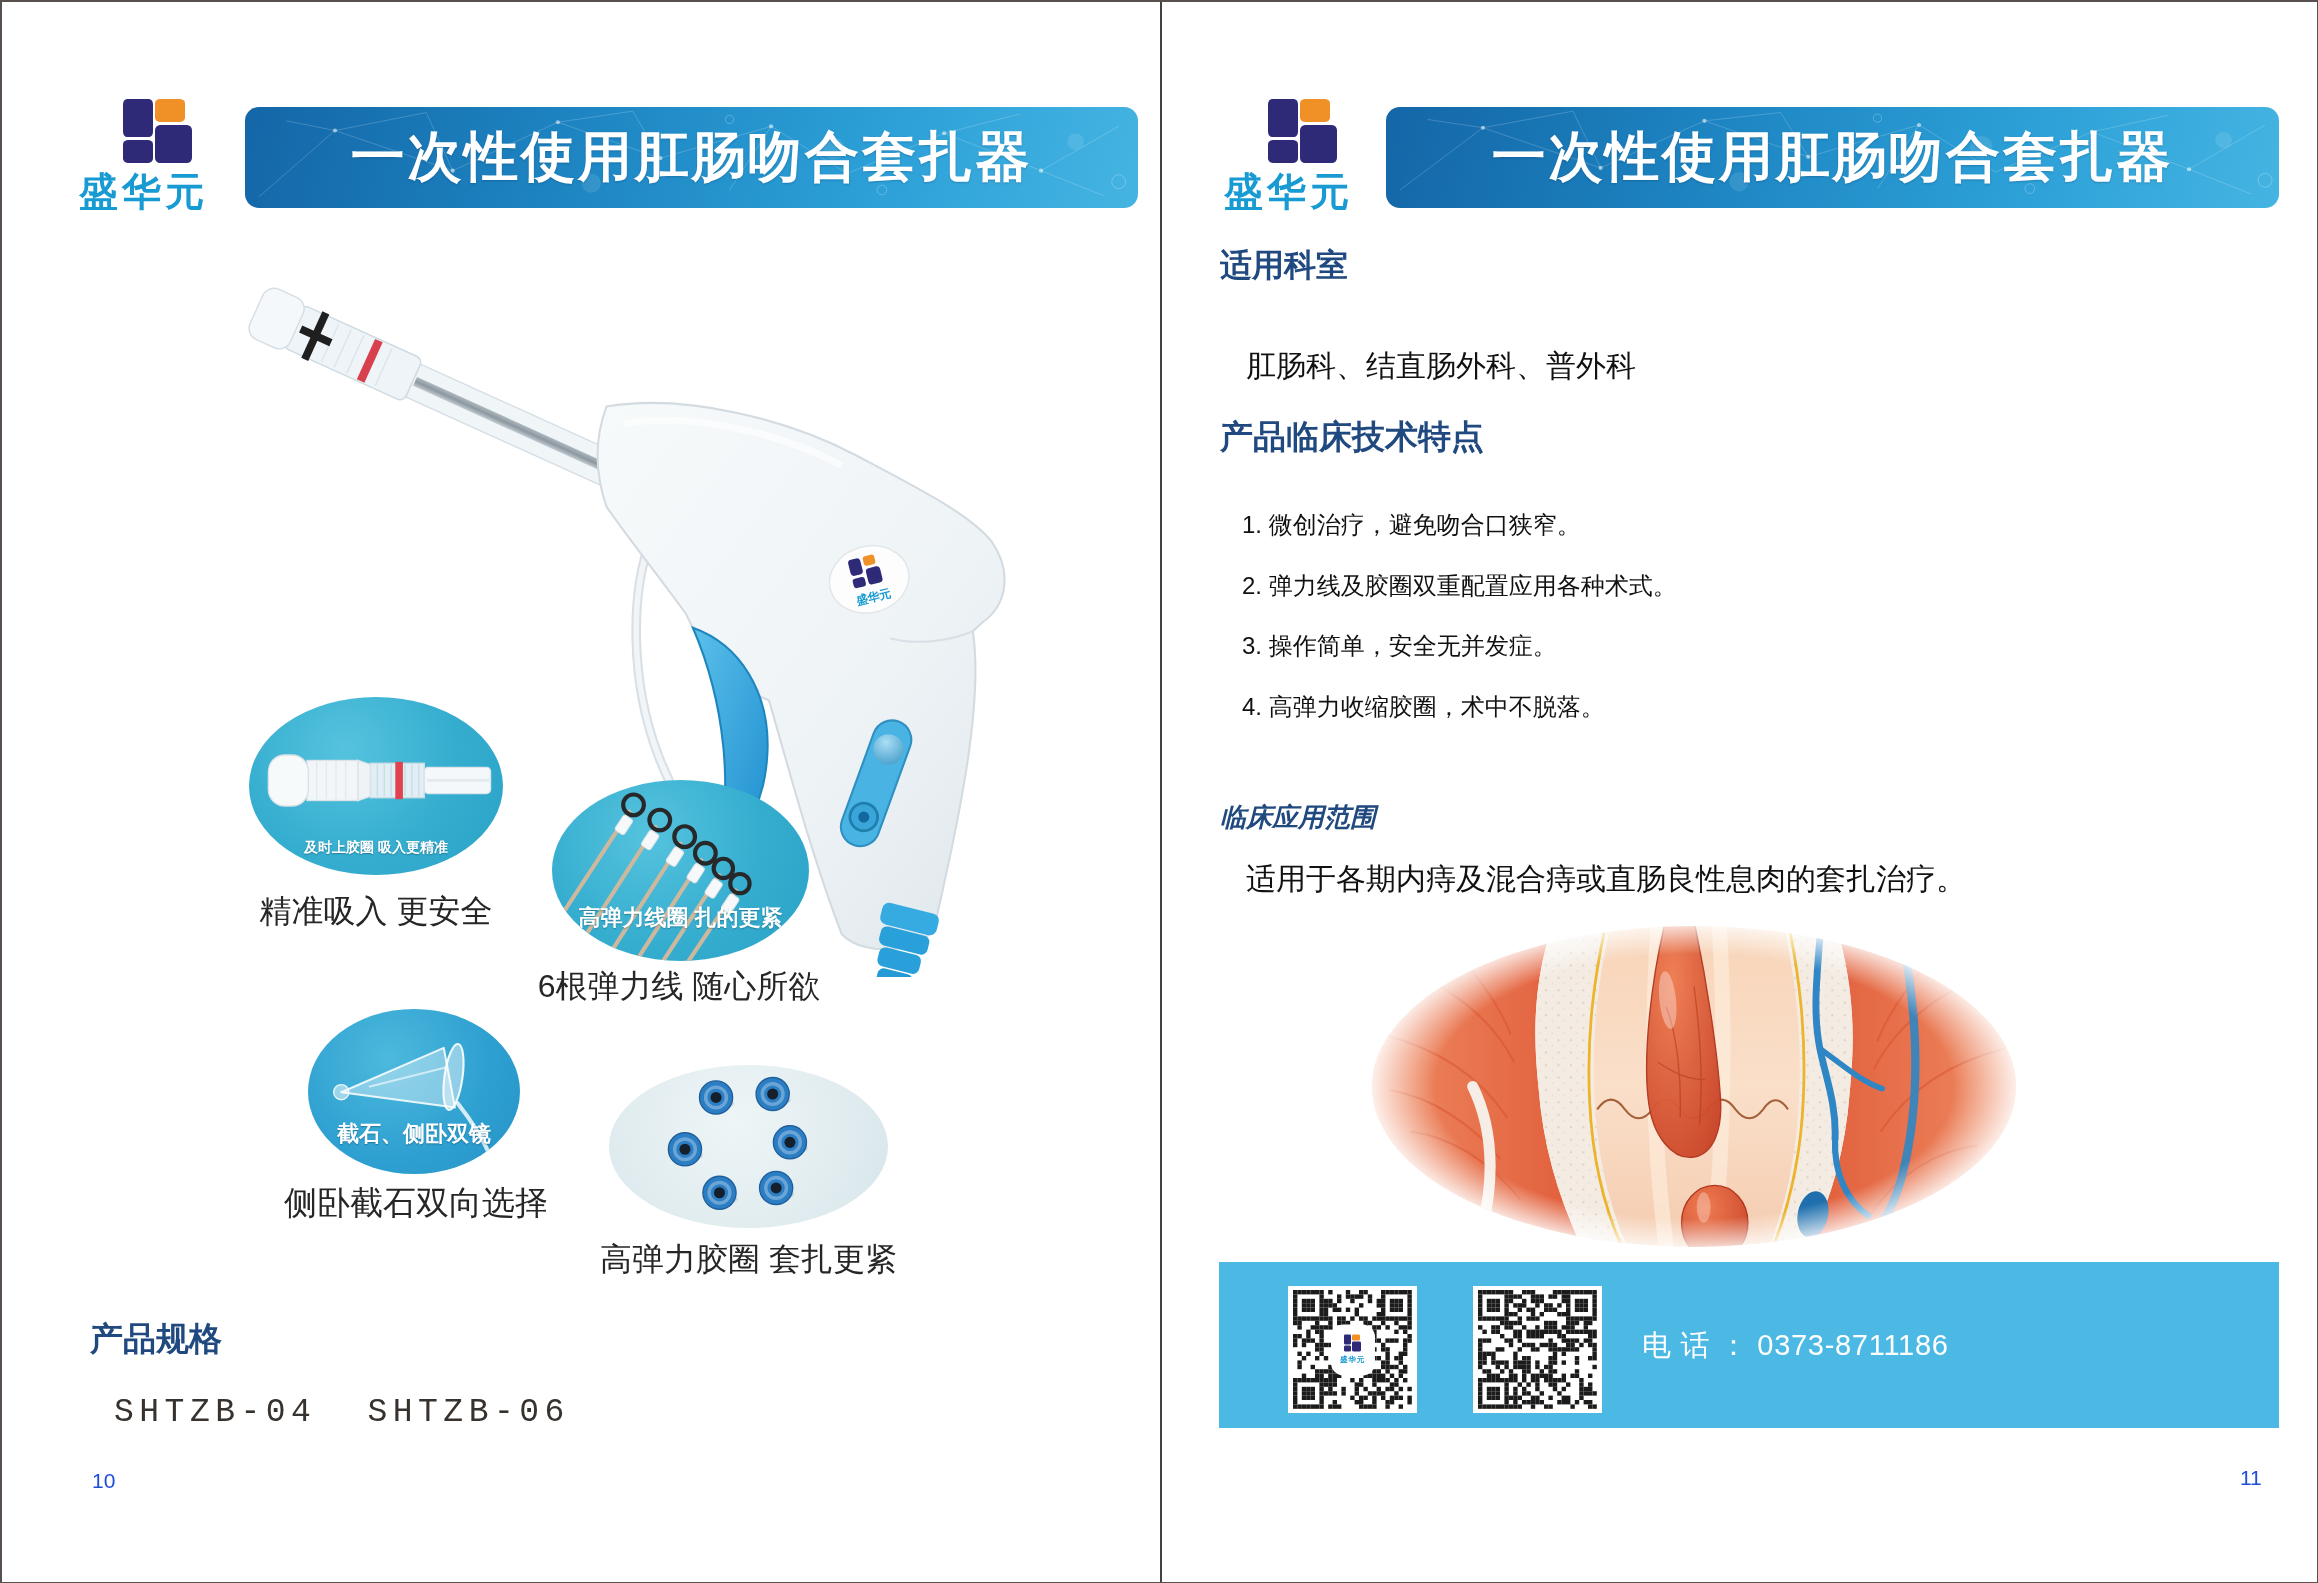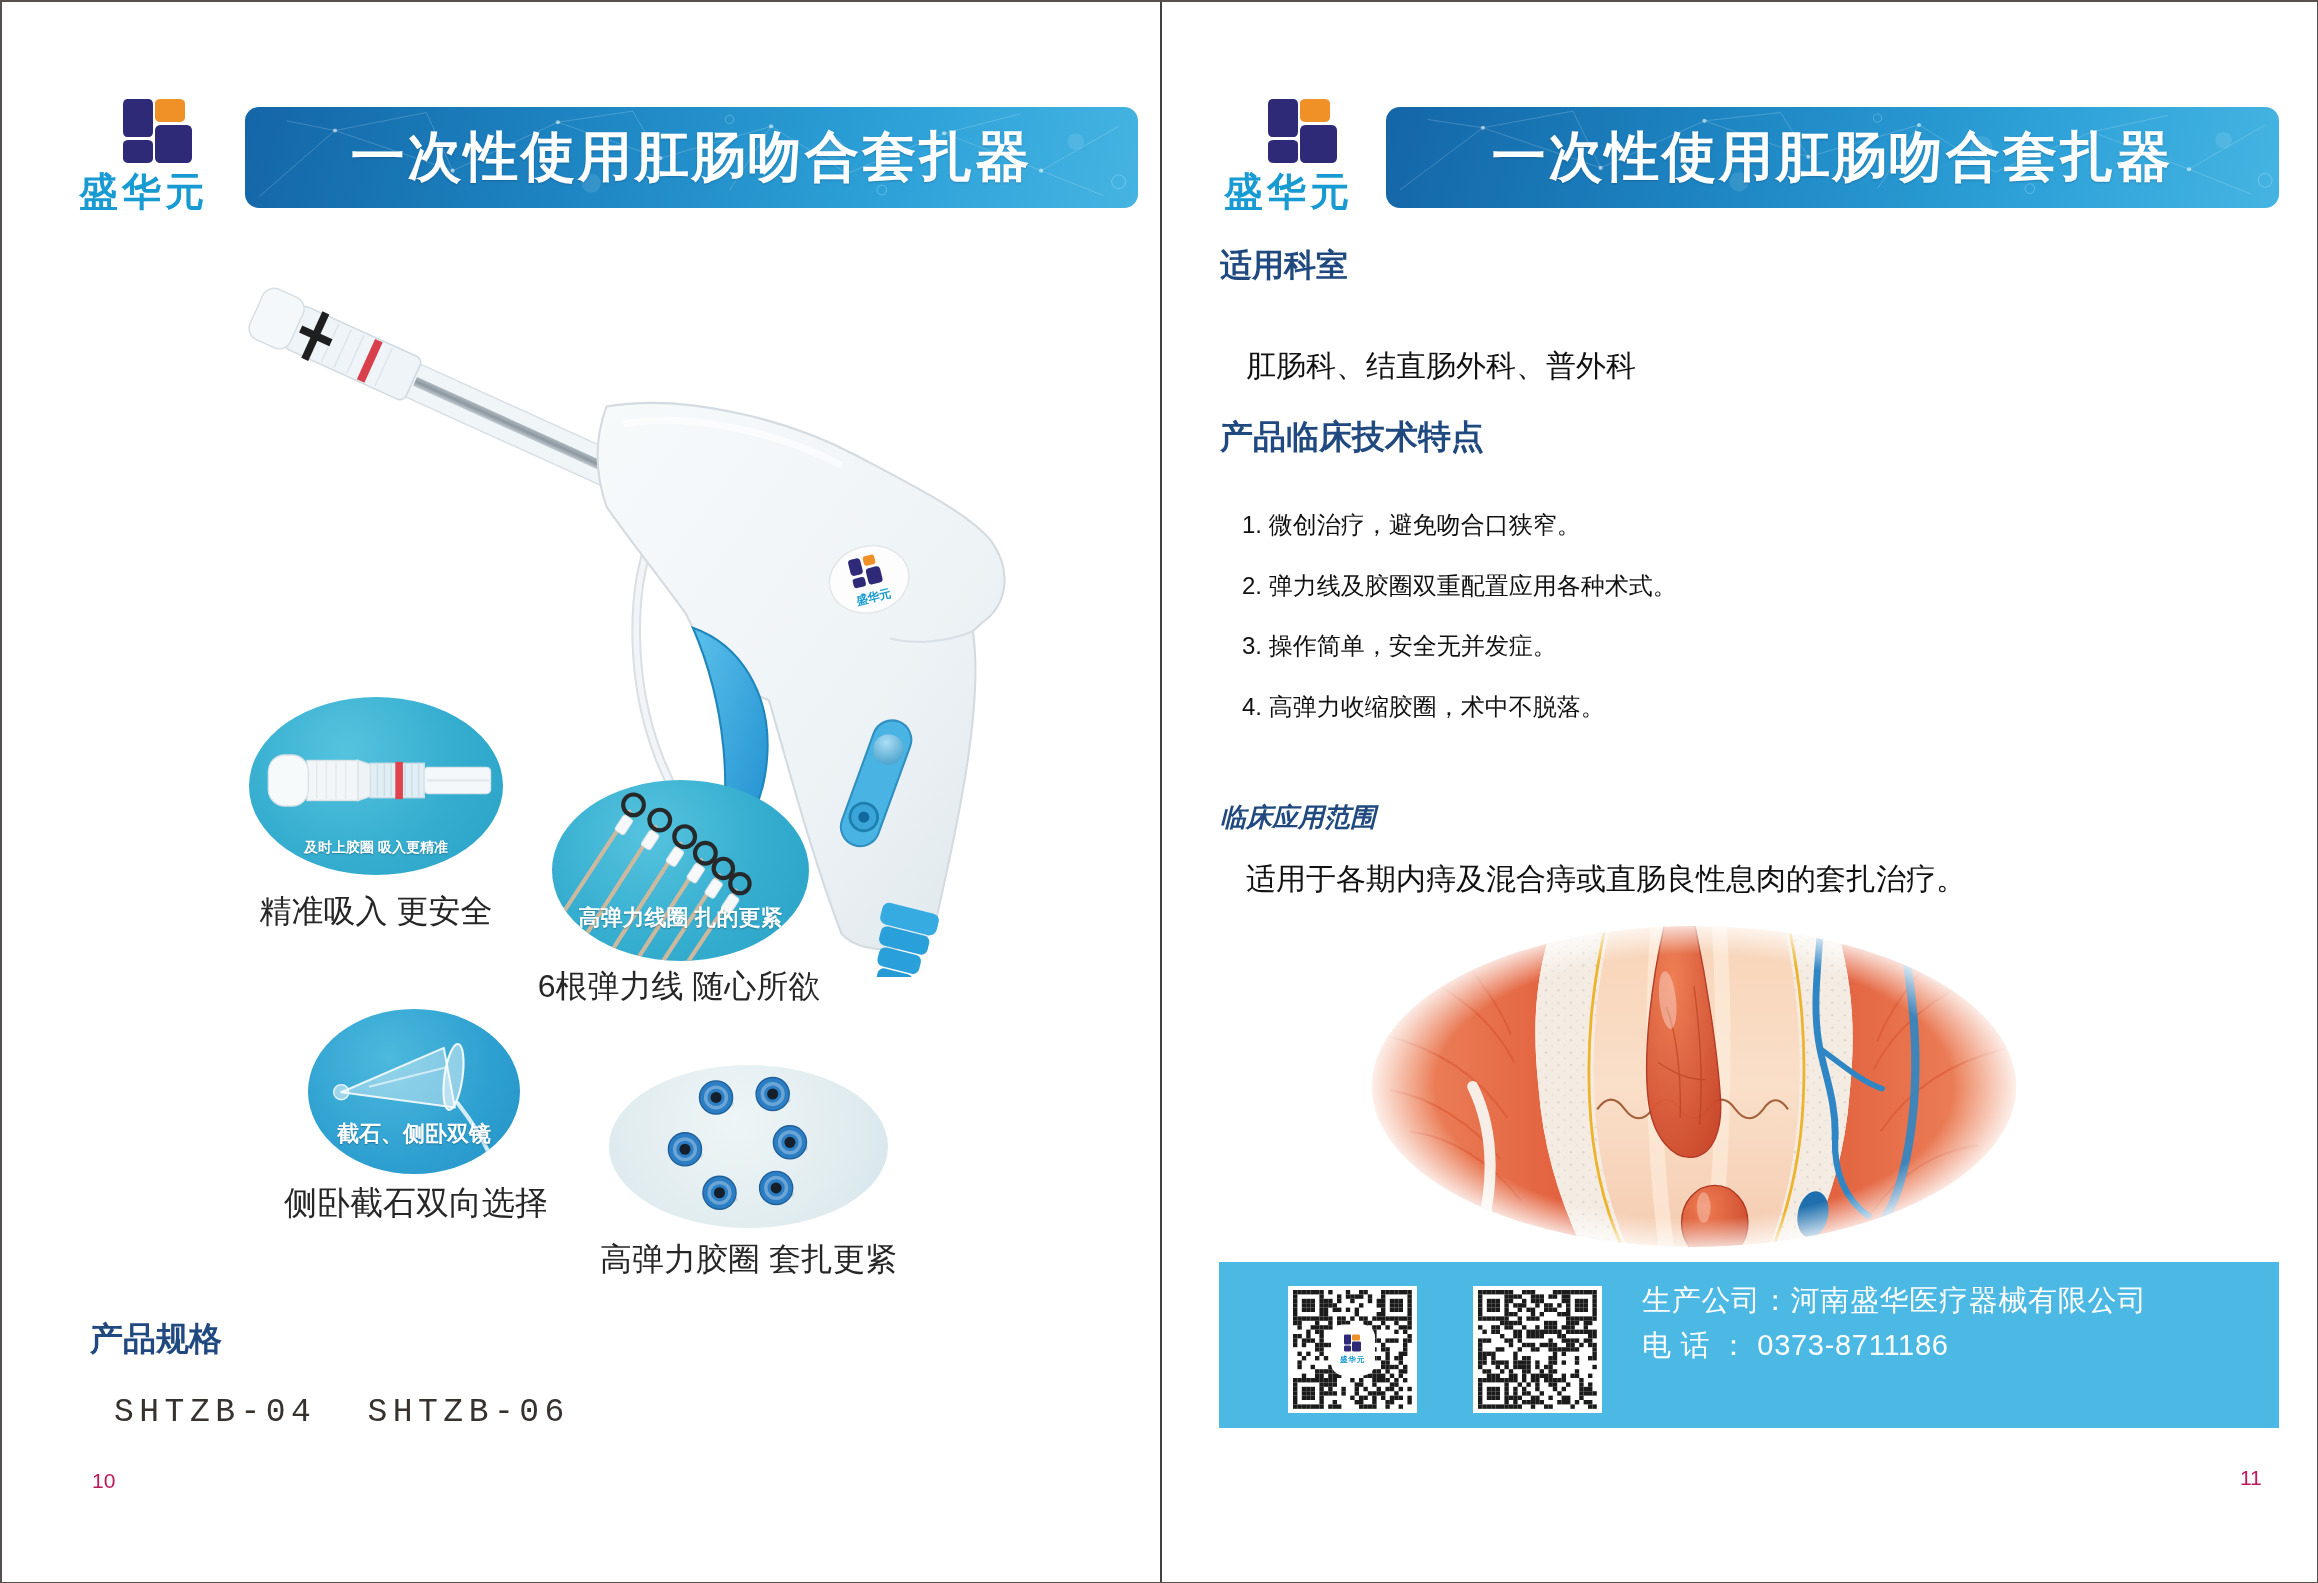--- a/index.html
+++ b/index.html
@@ -33,21 +33,21 @@
     position:relative;color:#fff;font-size:54px;font-weight:700;letter-spacing:2.8px;white-space:nowrap;
     text-shadow:0 1.4px 2.1px rgba(0,40,80,.25);
   }
   
   .h1{position:absolute;color:var(--head);font-weight:700;font-size:33px;white-space:nowrap;}
   .h2{position:absolute;color:var(--head);font-weight:700;font-size:26px;white-space:nowrap;}
   .body-text{position:absolute;font-size:30px;color:#111;white-space:nowrap;}
   .list-item{position:absolute;font-size:24px;color:#111;white-space:nowrap;}
   .models{position:absolute;font-family:"DejaVu Sans Mono", monospace;font-size:33px;color:#37322e;letter-spacing:5.5px;white-space:nowrap;}
   .models span{margin-right:51px;font-family:Liberation Mono, monospace;}
-  .pagenum{position:absolute;font-size:21px;color:#be185d;}
+  .pagenum{position:absolute;font-size:21px;color:#1d4ed8;}
   
   .callout{position:absolute;border-radius:50%;overflow:hidden;}
   .callout.cy{background:radial-gradient(circle at 38% 30%,#55c3de 0%,#35adcf 55%,#2aa2c6 100%);}
   .callout.cy3{background:radial-gradient(circle at 38% 30%,#4cb9dd 0%,#2d9fd0 60%,#2493c4 100%);}
   .callout.pale{background:radial-gradient(circle at 45% 35%,#eef5f6 0%,#e2edf0 55%,#d5e4ea 100%);}
   .callout svg{position:absolute;inset:0;width:100%;height:100%;}
   .callout .ov{
     position:absolute;left:0;right:0;text-align:center;color:#fff;font-weight:700;
     text-shadow:0 1.4px 1.4px rgba(0,40,60,.35);white-space:nowrap;
   }
@@ -1184,21 +1184,20 @@
                 <rect x="33.33" y="96.30" width="3.70" height="3.70"></rect>
                 <rect x="44.44" y="96.30" width="3.70" height="3.70"></rect>
                 <rect x="55.56" y="96.30" width="3.70" height="3.70"></rect>
                 <rect x="59.26" y="96.30" width="3.70" height="3.70"></rect>
                 <rect x="77.78" y="96.30" width="3.70" height="3.70"></rect>
                 <rect x="92.59" y="96.30" width="3.70" height="3.70"></rect>
                 <rect x="96.30" y="96.30" width="3.70" height="3.70"></rect>
               </g>
             </svg></div>
       </div>
-      <div class="contact-line" style="left:423px;top:19.4px;">生产公司：河南盛华医疗器械有限公司</div>
       <div class="contact-line" style="left:423px;top:64px;">电 话 ： 0373-8711186</div>
     </div>
 
     <div class="pagenum" style="left:2238px;top:1464px;">11</div>
   </div>
 
 </div>
 
 
 </body></html>

